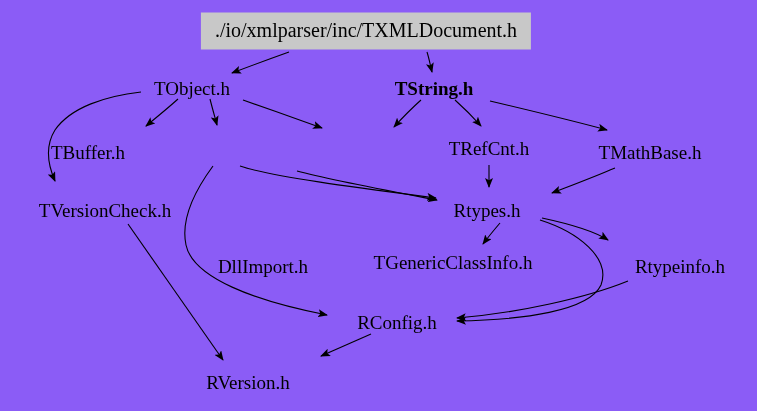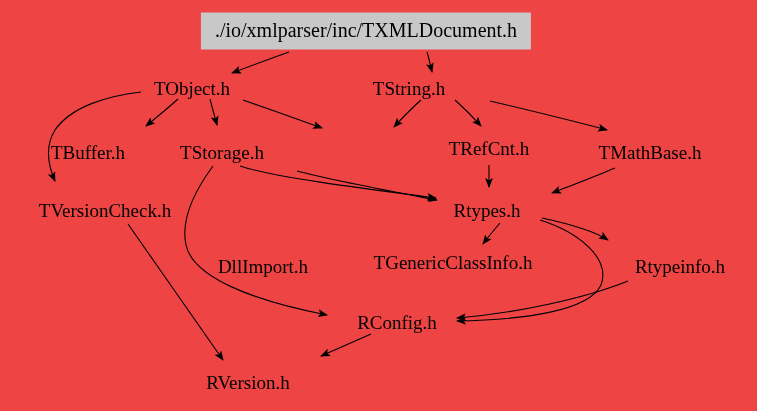--- a/index.html
+++ b/index.html
@@ -1,18 +1,18 @@
 <!DOCTYPE html>
 <html><head>
 <meta charset="utf-8">
 <style>
   html,body{margin:0;padding:0;background:#ffffff;}
   body{width:757px;height:411px;overflow:hidden;
        font-family:"Liberation Serif","DejaVu Serif",serif;}
-  #graph{position:relative;width:757px;height:411px;background:#ef4444;}
+  #graph{position:relative;width:757px;height:411px;background:#8b5cf6;}
   #edges{position:absolute;left:0;top:0;width:757px;height:411px;}
   .node{position:absolute;white-space:nowrap;color:#000000;
         font-family:"Liberation Serif","DejaVu Serif",serif;
         font-size:19px;line-height:19px;letter-spacing:0px;}
   .node.root{background:#c8c8c8;padding:8px 14px 10px 14px;font-size:20px;}
   .node.plain{transform:translate(-50%,-50%);}
   .node.root{transform:translate(-50%,-50%);}
 </style>
 </head>
 <body>
@@ -66,25 +66,24 @@
       <path d="M628,281 C586,298 518,313 457,318"></path>
 
       <path d="M371,334 C353,342 337,349 321,356"></path>
     </g>
   </svg>
 
   <div class="node root" style="left:366px;top:31px;">./io/xmlparser/inc/TXMLDocument.h</div>
 
   <div class="node plain" style="left:192px;top:88px;">TObject.h</div>
 
-  <div class="node plain" style="left:409px;top:88px;">TString.h</div>
+  <div class="node plain" style="left:434px;top:88px;font-weight:bold;">TString.h</div>
 
   <div class="node plain" style="left:88px;top:152px;">TBuffer.h</div>
 
-  <div class="node plain" style="left:222px;top:152px;">TStorage.h</div>
 
 
   <div class="node plain" style="left:489px;top:148px;">TRefCnt.h</div>
 
   <div class="node plain" style="left:650px;top:152px;">TMathBase.h</div>
 
   <div class="node plain" style="left:105px;top:210px;">TVersionCheck.h</div>
 
   <div class="node plain" style="left:487px;top:210px;">Rtypes.h</div>
 

